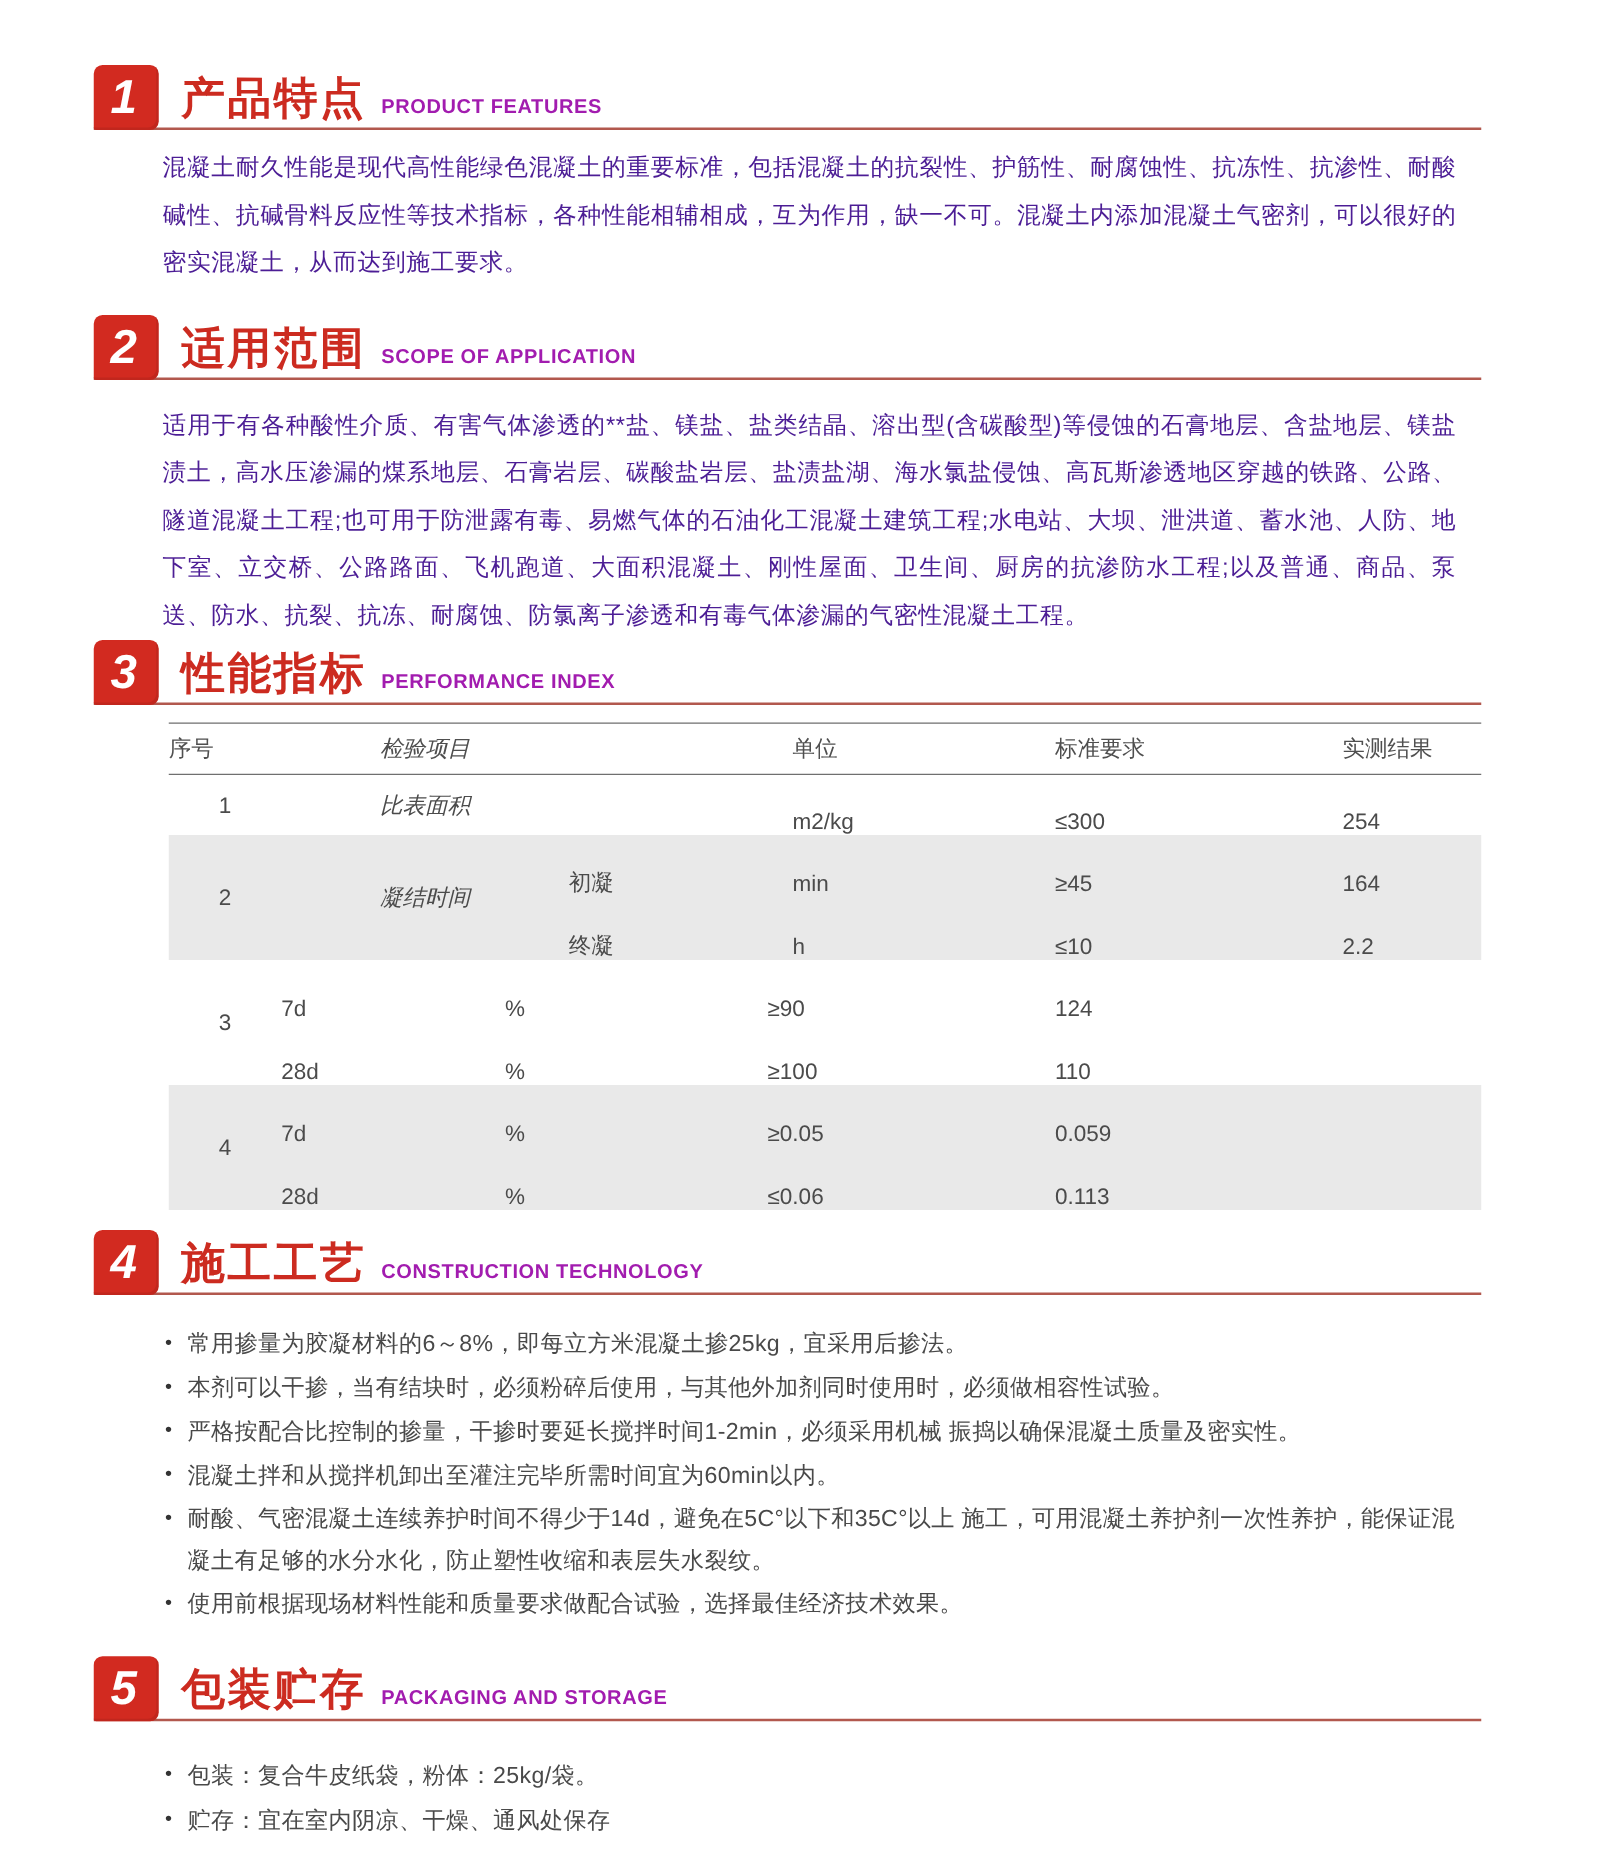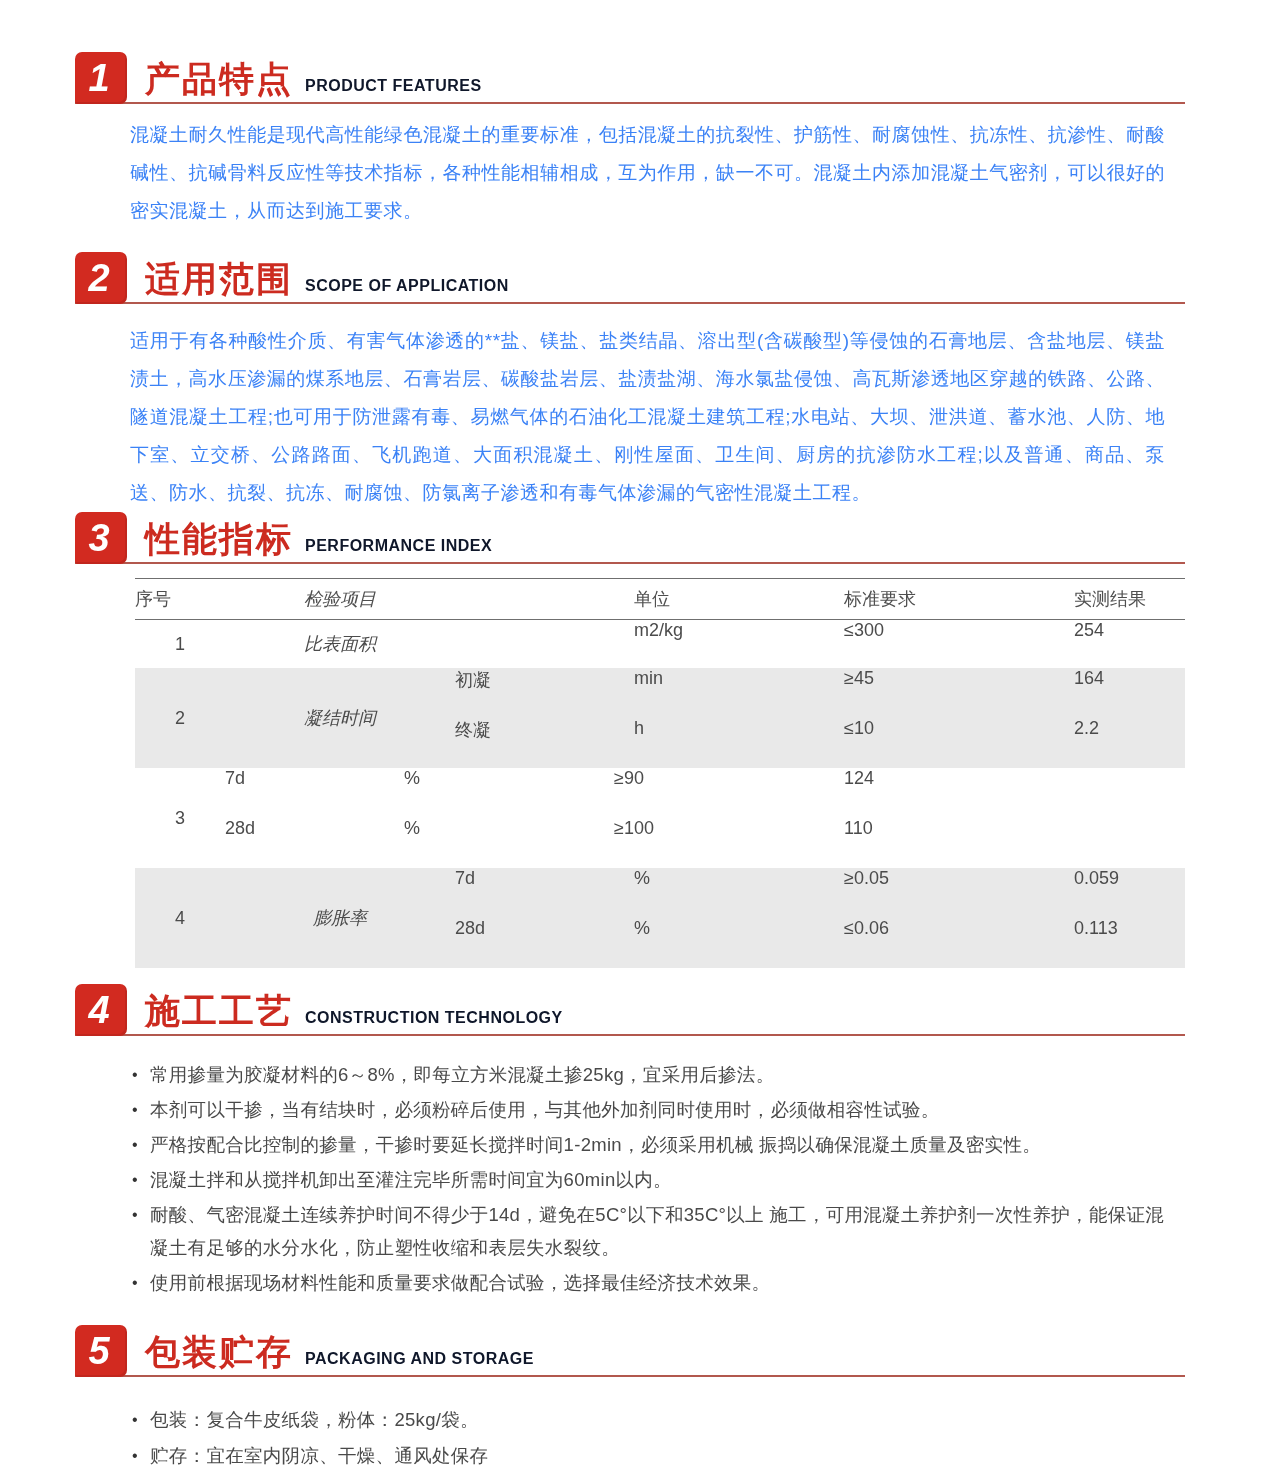--- a/index.html
+++ b/index.html
@@ -50,36 +50,36 @@
     color: #cc2b20;
     font-size: 35px;
     font-weight: 700;
     letter-spacing: 2px;
     margin-left: 18px;
     line-height: 1;
     padding-bottom: 8px;
     text-align: center;
   }
   .sec-subtitle-en {
-    color: #0f172a;
+    color: #a21caf;
     font-size: 16px;
     font-weight: 700;
     letter-spacing: 0.5px;
     margin-left: 12px;
     line-height: 1;
     padding-bottom: 10px;
   }
 
   
   .para {
     margin: 12px 115px 0 130px;
     font-size: 19px;
     line-height: 38px;
     text-align: justify;
-    color: #3b82f6;
+    color: #4c1d95;
     letter-spacing: 0.5px;
   }
   .para.p2 { margin-top: 18px; }
 
   
   .perf-table {
     margin: 14px 0 0 135px;
     width: 1050px;
     font-size: 18px;
     color: #4b4b4b;
@@ -99,21 +99,21 @@
   .c-std  { width: 230px; }
   .c-res  { flex: 1; }
   .t-group { display: flex; align-items: stretch; }
   .t-group .c-no,
   .t-group .c-item {
     display: flex;
     align-items: center;
     justify-content: center;
   }
   .g-rows { flex: 1; display: flex; flex-direction: column; }
-  .g-row { display: flex; align-items: flex-start; height: 50px; }
+  .g-row { display: flex; align-items: flex-end; height: 50px; }
   .g-row.single { height: 48px; }
   .bg-gray { background: #e9e9e9; }
 
   
   .bullets { margin: 22px 70px 0 132px; }
   .bullets.s5 { margin-top: 26px; }
   .bullet-item {
     display: flex;
     font-size: 18.5px;
     line-height: 33px;
@@ -226,21 +226,20 @@
           <div class="c-sub">28d</div>
           <div class="c-unit">%</div>
           <div class="c-std">≥100</div>
           <div class="c-res">110</div>
         </div>
       </div>
     </div>
 
     <div class="t-group bg-gray">
       <div class="c-no">4</div>
-      <div class="c-item">膨胀率</div>
       <div class="g-rows">
         <div class="g-row">
           <div class="c-sub">7d</div>
           <div class="c-unit">%</div>
           <div class="c-std">≥0.05</div>
           <div class="c-res">0.059</div>
         </div>
         <div class="g-row">
           <div class="c-sub">28d</div>
           <div class="c-unit">%</div>

